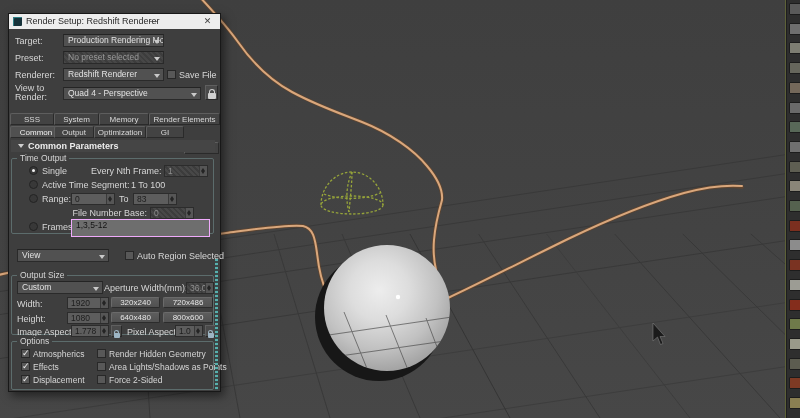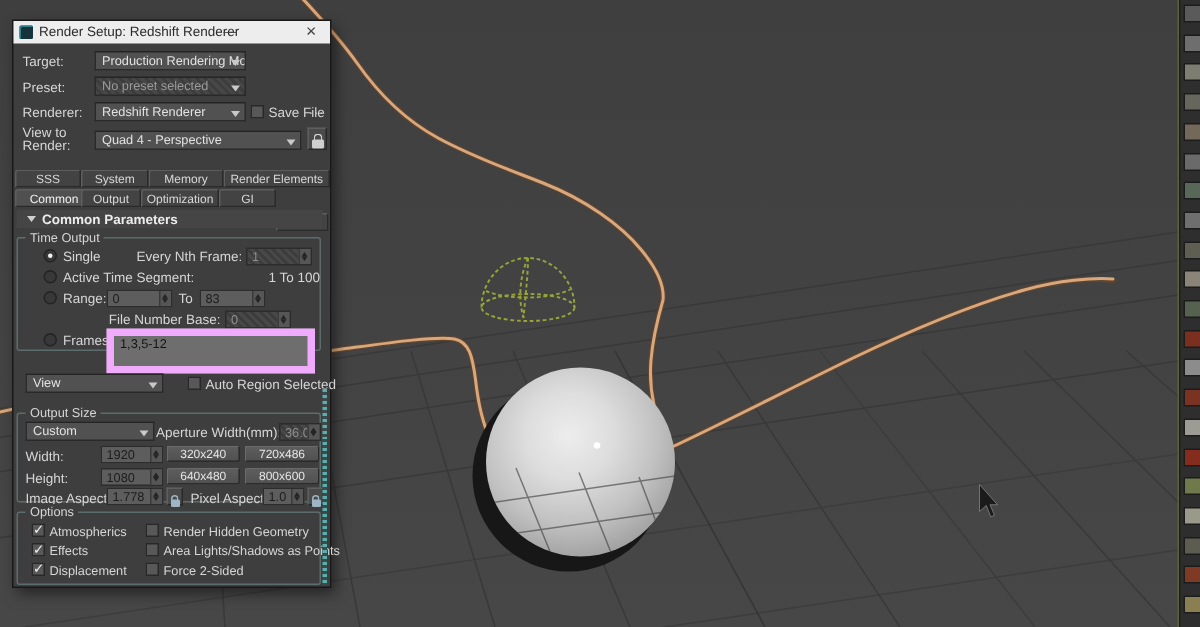--- a/index.html
+++ b/index.html
@@ -220,21 +220,21 @@
     <div class="spin dis" style="left:155px;top:151px;width:44px;">
       <span class="v">1</span>
         <span class="arr">
           <i class="up"></i>
           <i class="dn"></i>
         </span>
     </div>
 
     <span class="radio" style="left:20px;top:166px;"></span>
     <span class="lbl" style="left:33px;top:166px;">Active Time Segment:</span>
-    <span class="lbl" style="left:122px;top:166px;margin-left:48px;">1 To 100</span>
+    <span class="lbl" style="left:122px;top:166px;">1 To 100</span>
 
     <span class="radio" style="left:20px;top:180px;"></span>
     <span class="lbl" style="left:33px;top:180px;">Range:</span>
     <div class="spin" style="left:62px;top:179px;width:44px;">
       <span class="v">0</span>
         <span class="arr">
           <i class="up"></i>
           <i class="dn"></i>
         </span>
     </div>
@@ -251,21 +251,21 @@
     <div class="spin dis" style="left:141px;top:193px;width:44px;">
       <span class="v">0</span>
         <span class="arr">
           <i class="up"></i>
           <i class="dn"></i>
         </span>
     </div>
 
     <span class="radio" style="left:20px;top:208px;"></span>
     <span class="lbl" style="left:33px;top:208px;">Frames</span>
-    <div class="abs" style="left:62px;top:205px;width:139px;height:30px;background:#6e6e6e;border:5px solid #f0abfc;color:#151515;font-size:8.5px;line-height:11px;padding-left:4px;">1,3,5-12</div>
+    <div class="abs" style="left:62px;top:205px;width:139px;height:18px;background:#6e6e6e;border:1px solid #f0abfc;color:#151515;font-size:8.5px;line-height:11px;padding-left:4px;">1,3,5-12</div>
 
     <div class="combo" style="left:8px;top:235px;width:92px;">
       <span>View</span><span class="carr"></span>
     </div>
     <span class="cb" style="left:116px;top:237px;"></span>
     <span class="lbl" style="left:128px;top:237px;">Auto Region Selected</span>
 
     <div class="group" style="left:2px;top:261px;width:203px;height:60px;">
       <span class="glbl">Output Size</span>
     </div>

